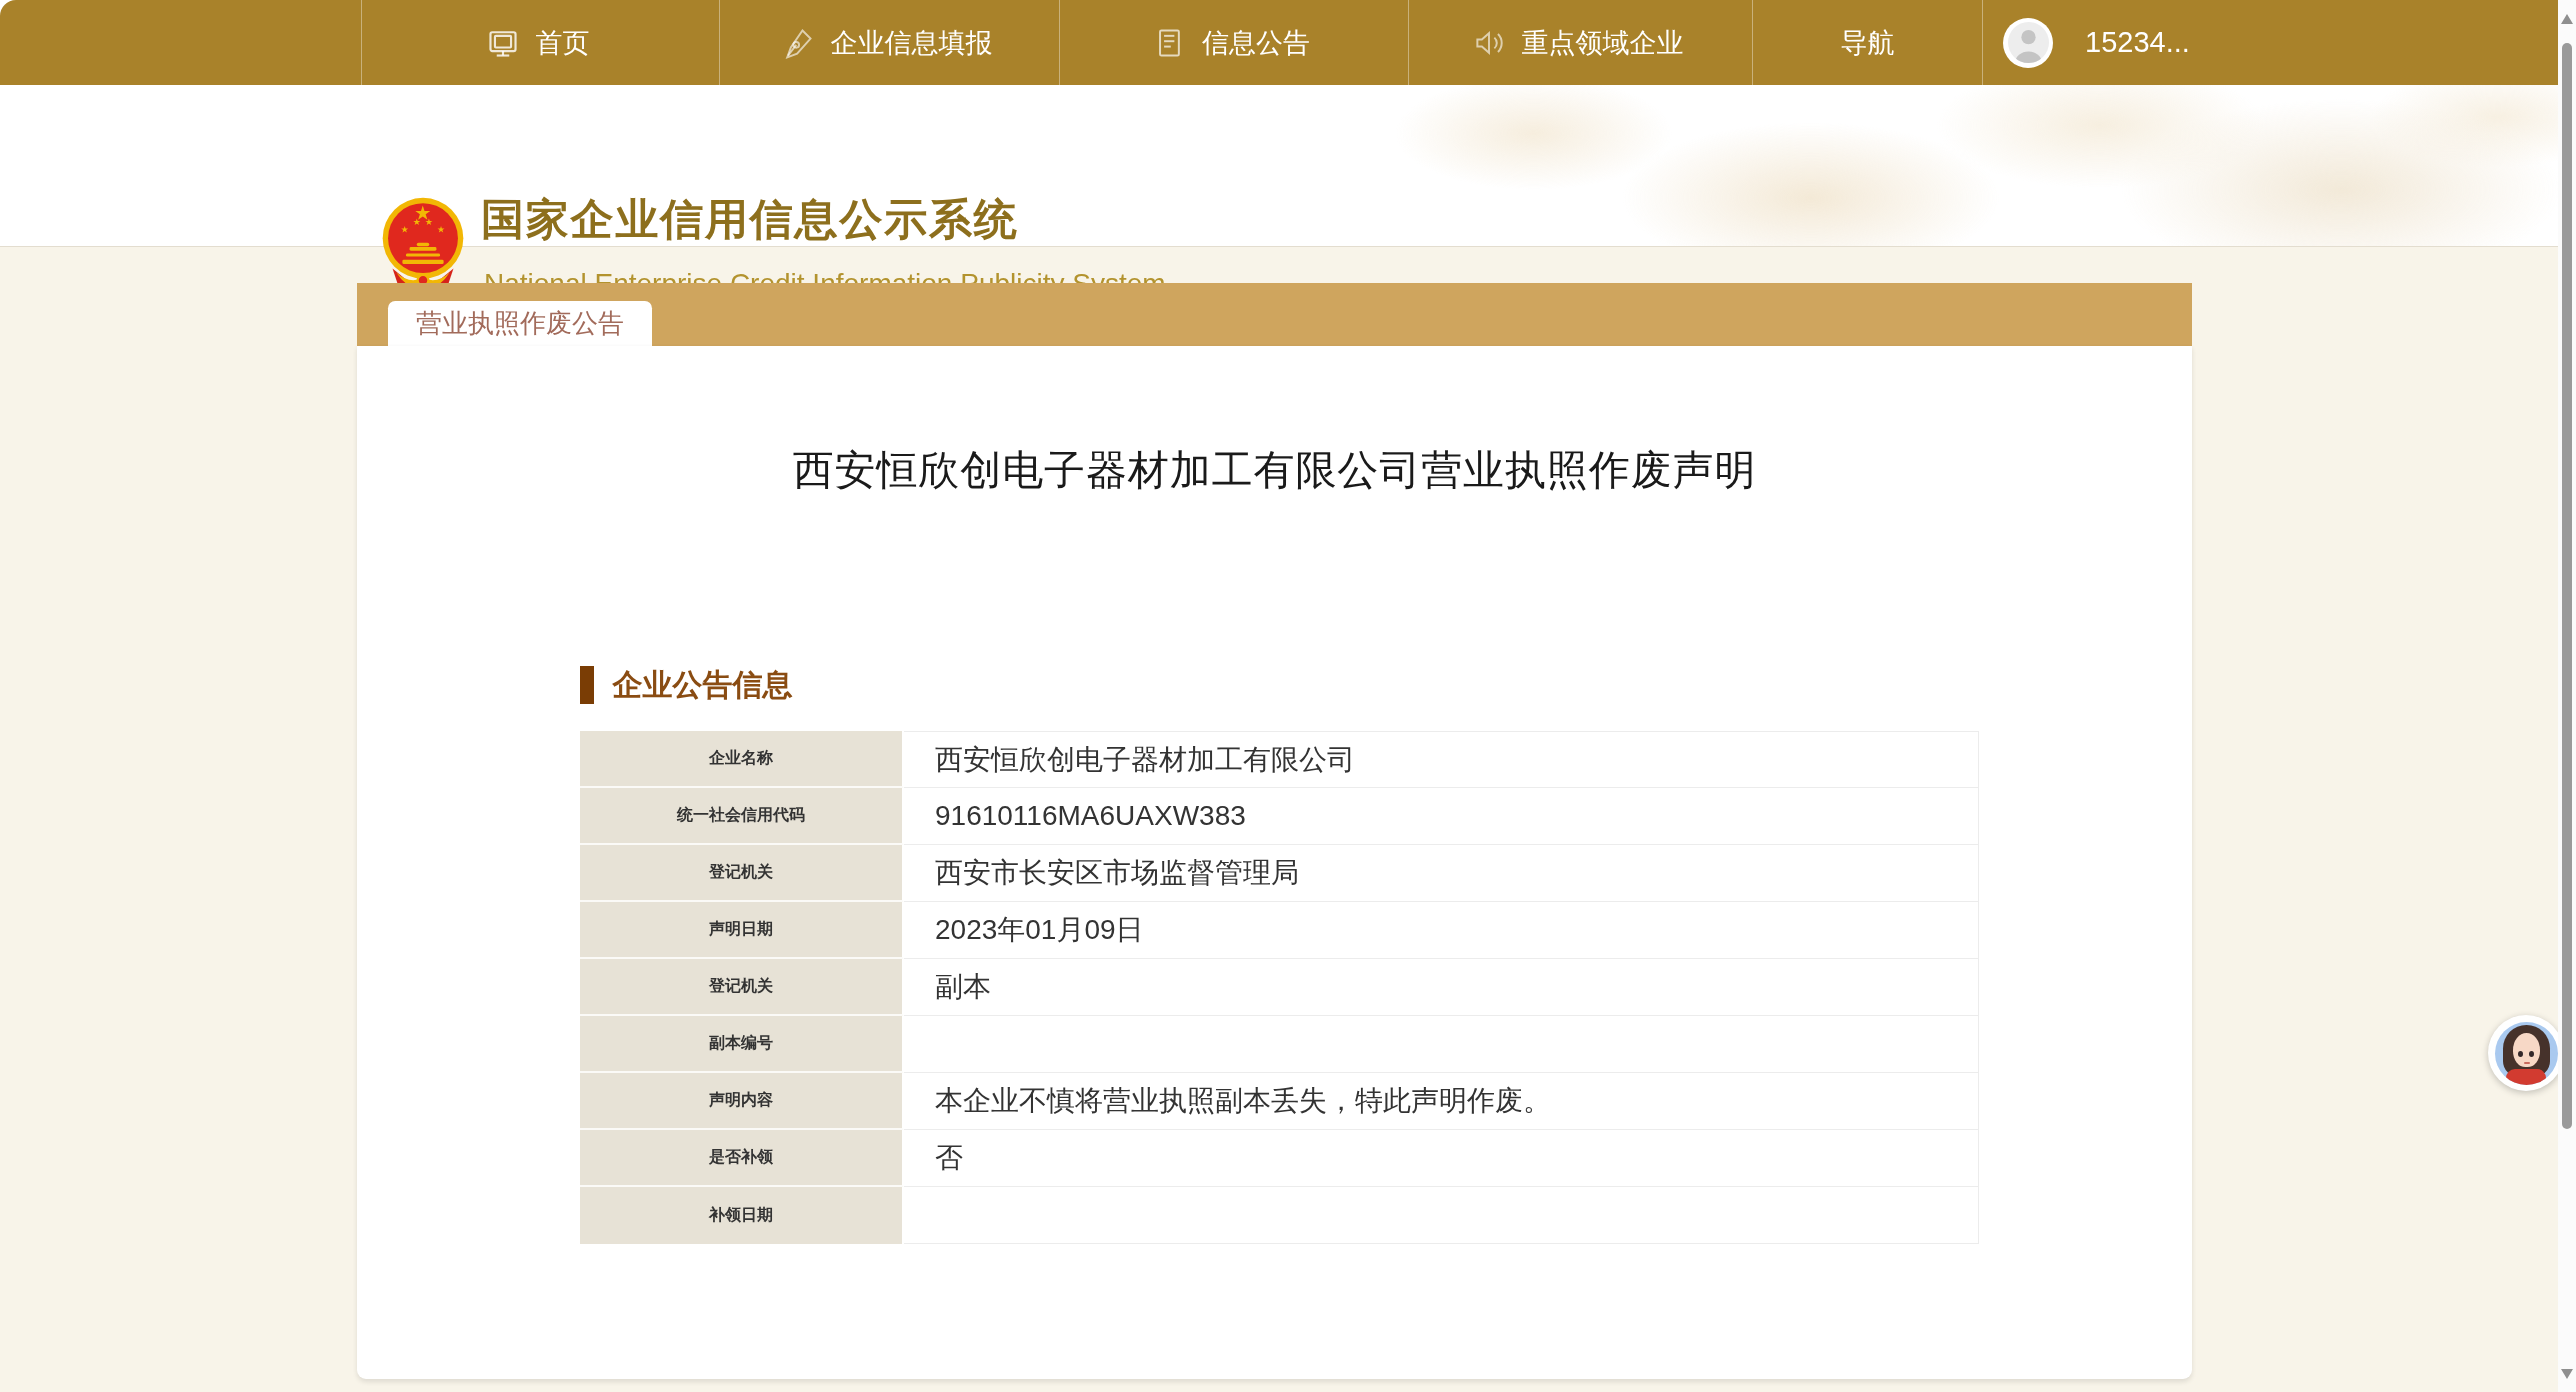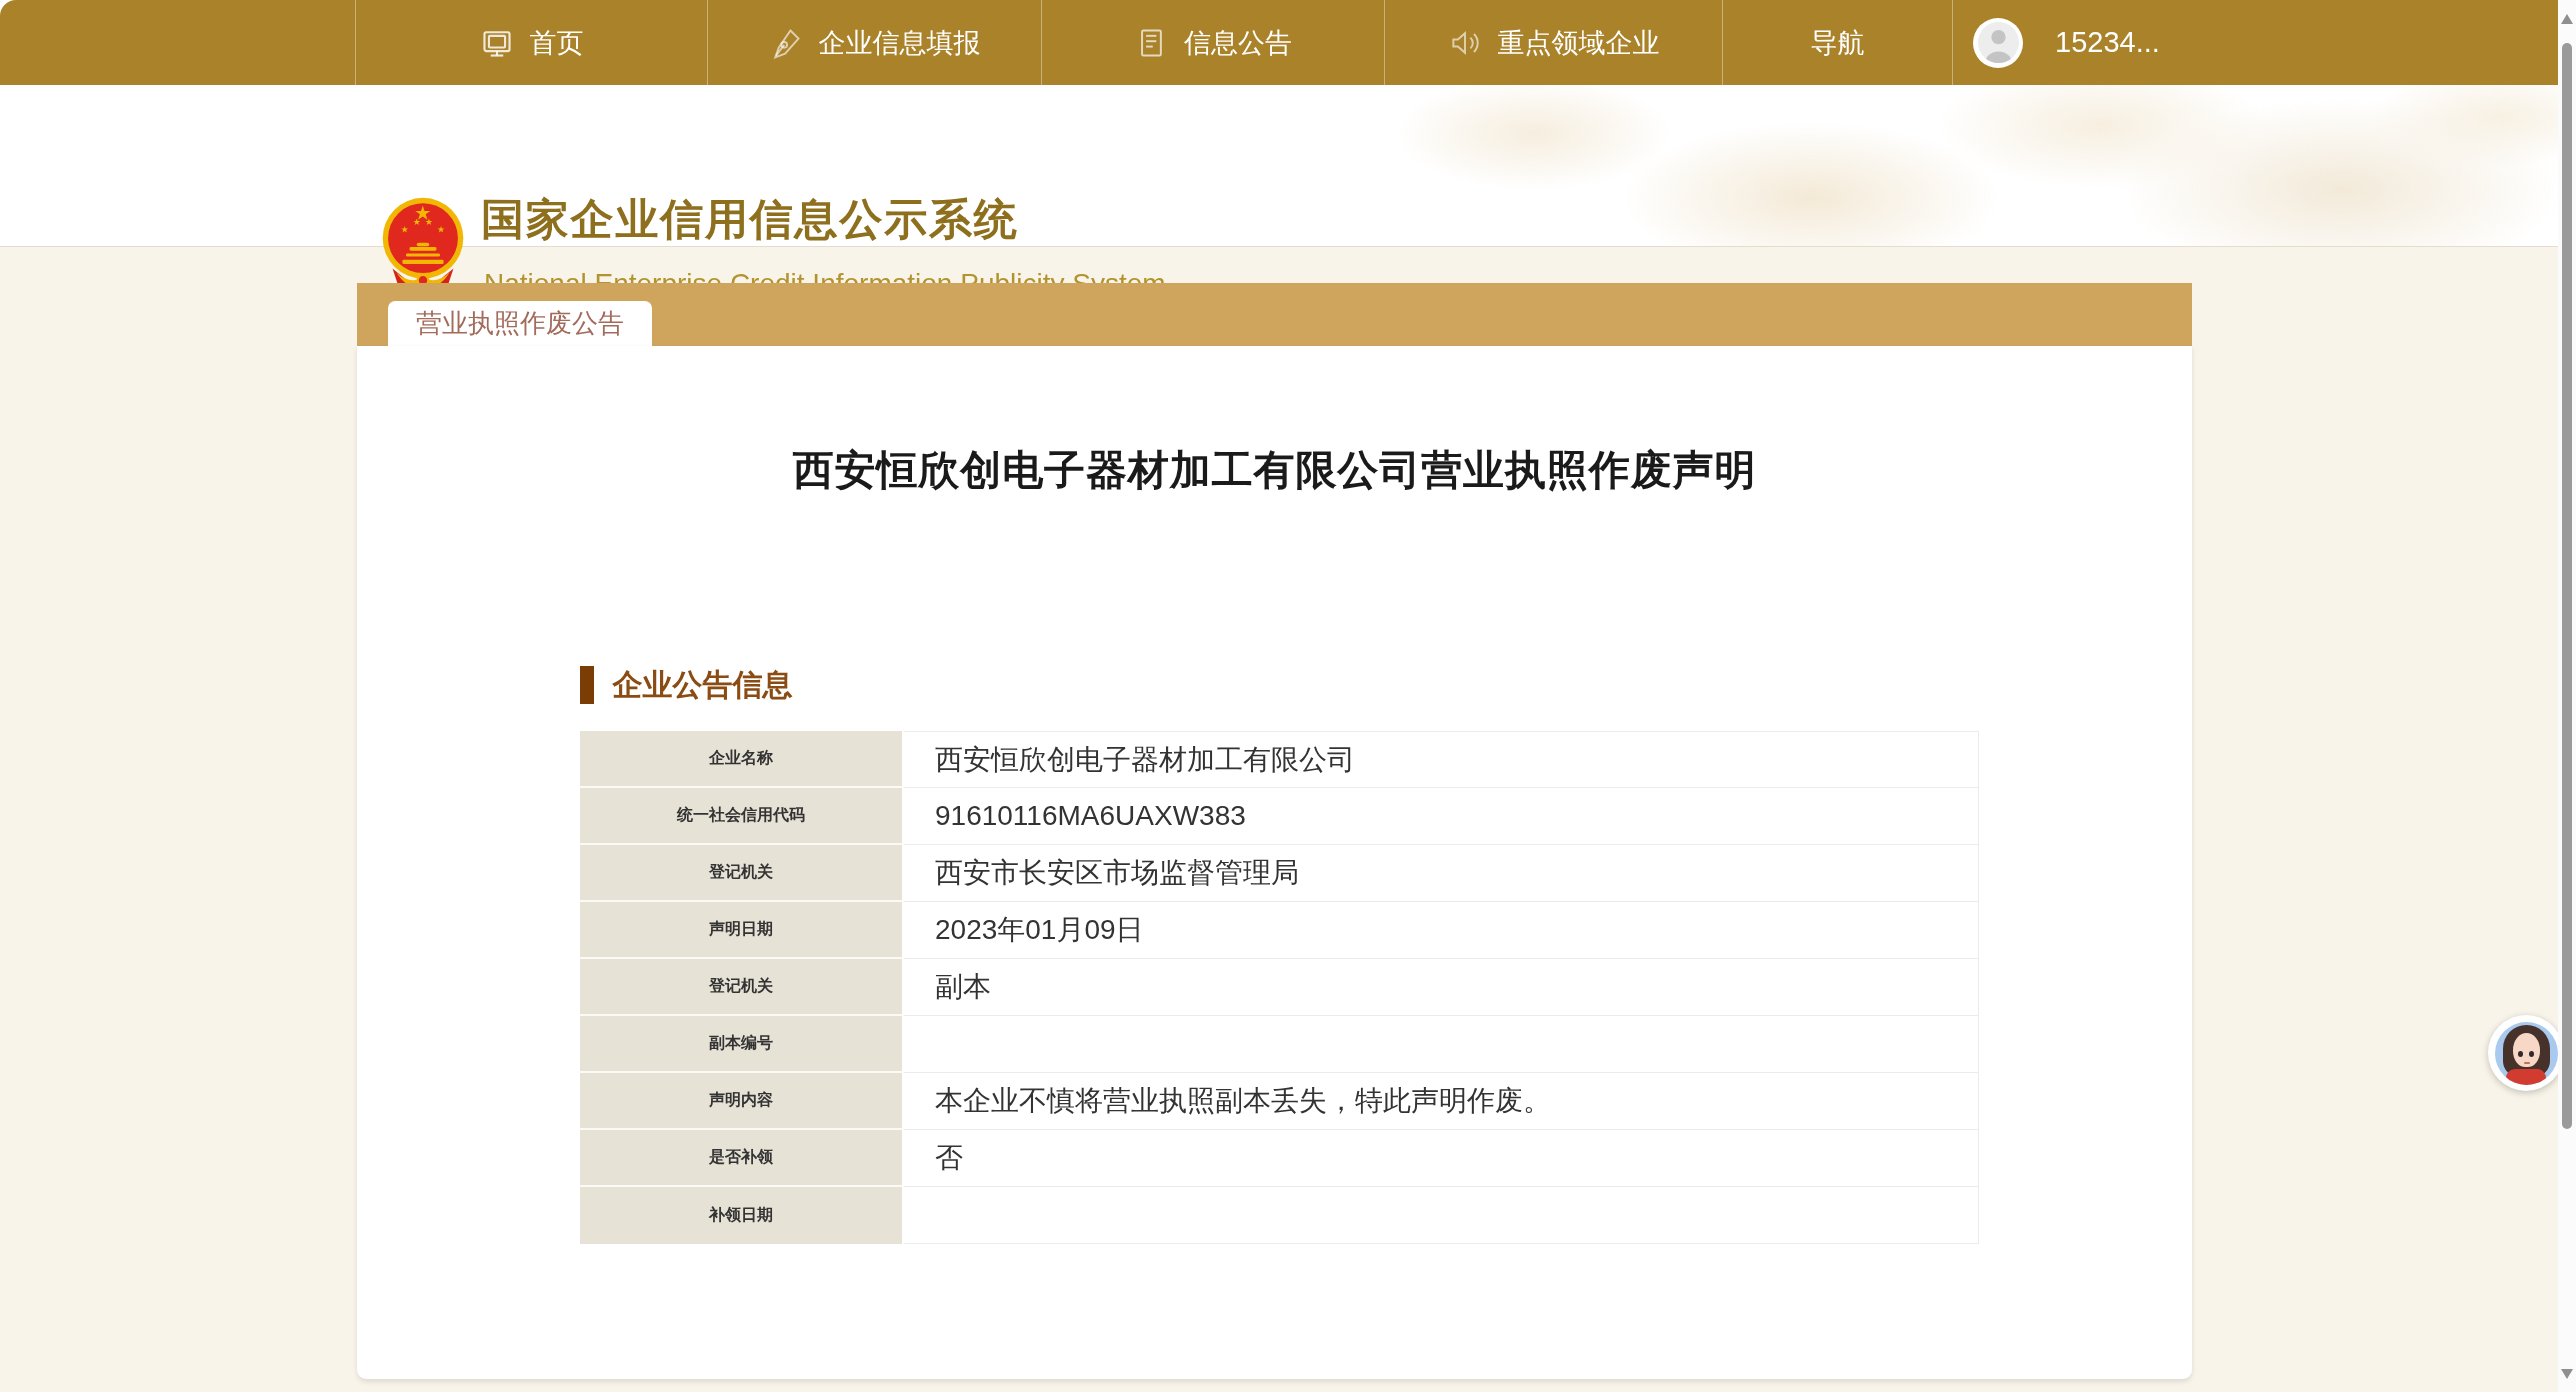--- a/index.html
+++ b/index.html
@@ -13,21 +13,21 @@
   .corner-bg{position:absolute;left:0;top:0;width:54px;height:85px;background:#ffffff;z-index:0;}
   .navbar{
     position:absolute;left:0;top:0;width:2558px;height:85px;
     background:#a9822a;border-top-left-radius:16px;
     display:flex;align-items:stretch;z-index:2;color:#fff;
   }
   .nav-spacer{width:355px;}
   .nav-item{
     display:flex;align-items:center;justify-content:center;gap:16px;
     border-left:0.9px solid rgba(255,255,255,.38);
-    font-size:27px;color:#ffffff;cursor:pointer;
+    font-size:27px;color:#ffffff;cursor:pointer;margin-left:6px;
   }
   .nav-item .nicon{display:flex;align-items:center;}
   .w1{width:351px}.w2{width:333px}.w3{width:342px}.w4{width:337px}.w5{width:229px}
   .nav-user{
     flex:1;display:flex;align-items:center;gap:32px;
     border-left:0.9px solid rgba(255,255,255,.38);padding-left:20px;font-size:29px;
   }
   .nav-avatar{
     width:50px;height:50px;border-radius:50%;background:#ffffff;
     display:flex;align-items:center;justify-content:center;
@@ -64,21 +64,21 @@
     position:absolute;left:31px;bottom:0;width:264px;height:45px;background:#ffffff;
     border-radius:7.2px 7.2px 0 0;display:flex;align-items:center;justify-content:center;
     font-size:26px;color:#a26b5b;cursor:pointer;
   }
   .panel{
     position:absolute;left:357px;top:346px;width:1835px;height:1033px;background:#ffffff;
     border-radius:0 0 9px 9px;box-shadow:0 2.7px 5.4px rgba(0,0,0,.10);z-index:1;
   }
   .doc-title{
     position:absolute;left:0;top:97px;width:100%;text-align:center;
-    font-size:41px;font-weight:700;color:#1a1a1a;letter-spacing:0.9px;
+    font-size:41px;font-weight:400;color:#1a1a1a;letter-spacing:0.9px;
   }
   .section-head{
     position:absolute;left:223px;top:319px;display:flex;align-items:center;gap:18px;height:40px;
   }
   .section-bar{width:14.4px;height:38px;background:#7a3d05;}
   .section-title{font-size:30px;font-weight:600;color:#8a4c12;}
   
   .info-table{position:absolute;left:223px;top:385px;width:1399px;}
   .trow{display:flex;height:57px;box-sizing:border-box;}
   .tlabel{

